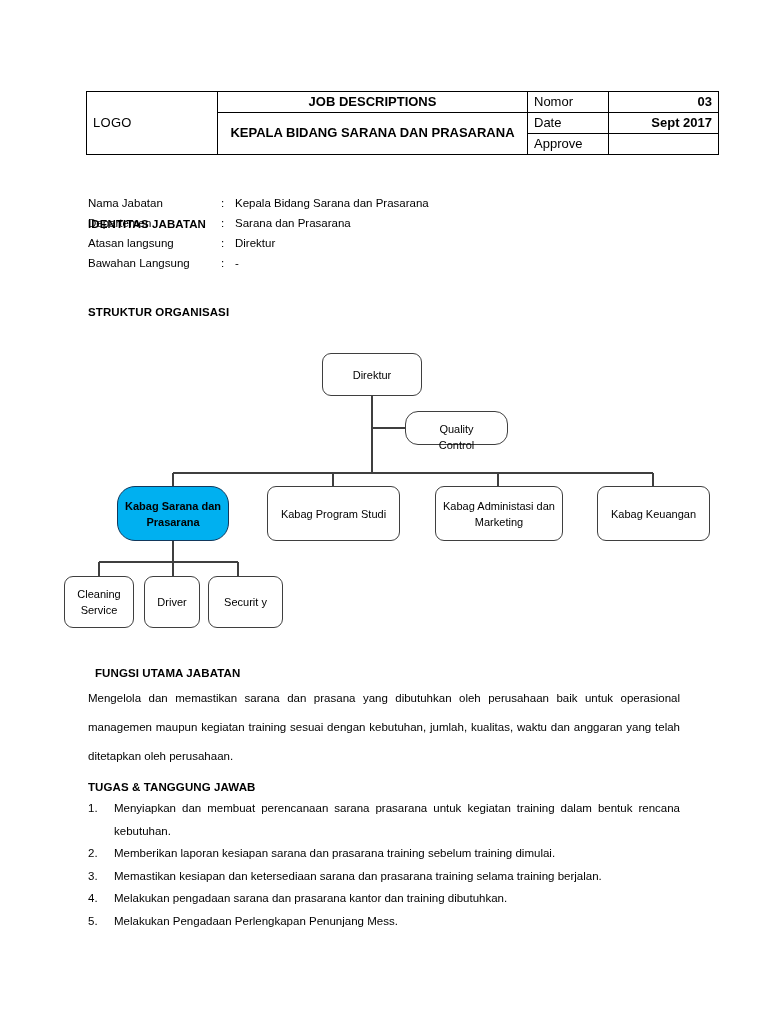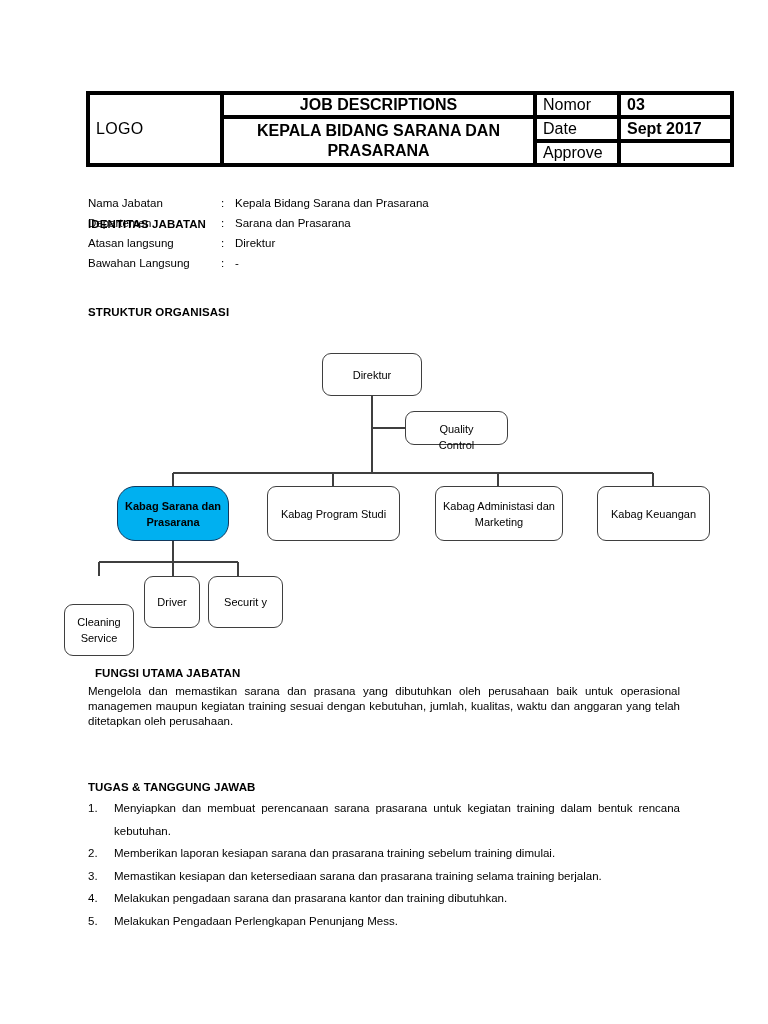--- a/index.html
+++ b/index.html
@@ -25,23 +25,23 @@
   
   .header-table {
     position: absolute;
     left: 86px;
     top: 91px;
     width: 586px;
     border-collapse: collapse;
     table-layout: fixed;
   }
   .header-table td {
-    border: 4px solid #000000;
+    border: 1px solid #000000;
     padding: 0 6px;
-    font-size: 16px;
+    font-size: 13px;
     line-height: 1.25;
     height: 20px;
     vertical-align: middle;
   }
   .cell-logo {
     width: 118px;
     font-size: 12px;
     letter-spacing: .3px;
     margin-left: 23px;
   }
@@ -57,21 +57,21 @@
     font-weight: bold;
     font-size: 11.5px;
   }
   .cell-key {
     width: 68px;
     text-align: left;
     font-size: 11.5px;
   }
   .cell-val {
     width: 97px;
-    text-align: left;
+    text-align: right;
     font-size: 11.5px;
     font-weight: bold;
   }
 
   
   .section-heading {
     position: absolute;
     font-weight: bold;
     font-size: 11.5px;
     letter-spacing: .1px;
@@ -133,21 +133,21 @@
   .node.overflow-text {
     align-items: flex-start;
     padding-top: 9px;
     overflow: visible;
   }
 
   
   .para {
     position: absolute;
     font-size: 11.5px;
-    line-height: 15px;
+    line-height: 29px;
     text-align: justify;
     text-justify: inter-word;
   }
 
   .tasks {
     position: absolute;
     left: 88px;
     top: 797px;
     width: 592px;
     font-size: 11.5px;
@@ -241,21 +241,21 @@
         <line x1="173" y1="562" x2="173" y2="576"></line>
         <line x1="238" y1="562" x2="238" y2="576"></line>
       </g>
     </svg>
   </div>
 
   <div class="node" style="left:322px; top:353px; width:100px; height:43px;">
     <span class="node-label">Direktur</span>
   </div>
 
-  <div class="node overflow-text" style="left:405px; top:411px; width:103px; height:34px;">
+  <div class="node overflow-text" style="left:405px; top:411px; width:103px; height:34px;border-radius:13px;">
     <span class="node-label">
       <span>Quality</span><br>
       <span>Control</span>
     </span>
   </div>
 
   <div class="node highlight" style="left:117px; top:486px; width:112px; height:55px;border-radius:18px;">
     <span class="node-label">Kabag Sarana dan Prasarana</span>
   </div>
 
@@ -264,21 +264,21 @@
   </div>
 
   <div class="node" style="left:435px; top:486px; width:128px; height:55px;">
     <span class="node-label">Kabag Administasi dan Marketing</span>
   </div>
 
   <div class="node" style="left:597px; top:486px; width:113px; height:55px;text-align:center;">
     <span class="node-label">Kabag Keuangan</span>
   </div>
 
-  <div class="node" style="left:64px; top:576px; width:70px; height:52px;margin-top:28px;">
+  <div class="node" style="left:64px; top:576px; width:70px; height:52px;">
     <span class="node-label">Cleaning Service</span>
   </div>
 
   <div class="node" style="left:144px; top:576px; width:56px; height:52px;">
     <span class="node-label">Driver</span>
   </div>
 
   <div class="node" style="left:208px; top:576px; width:75px; height:52px;">
     <span class="node-label">Securit y</span>
   </div>

